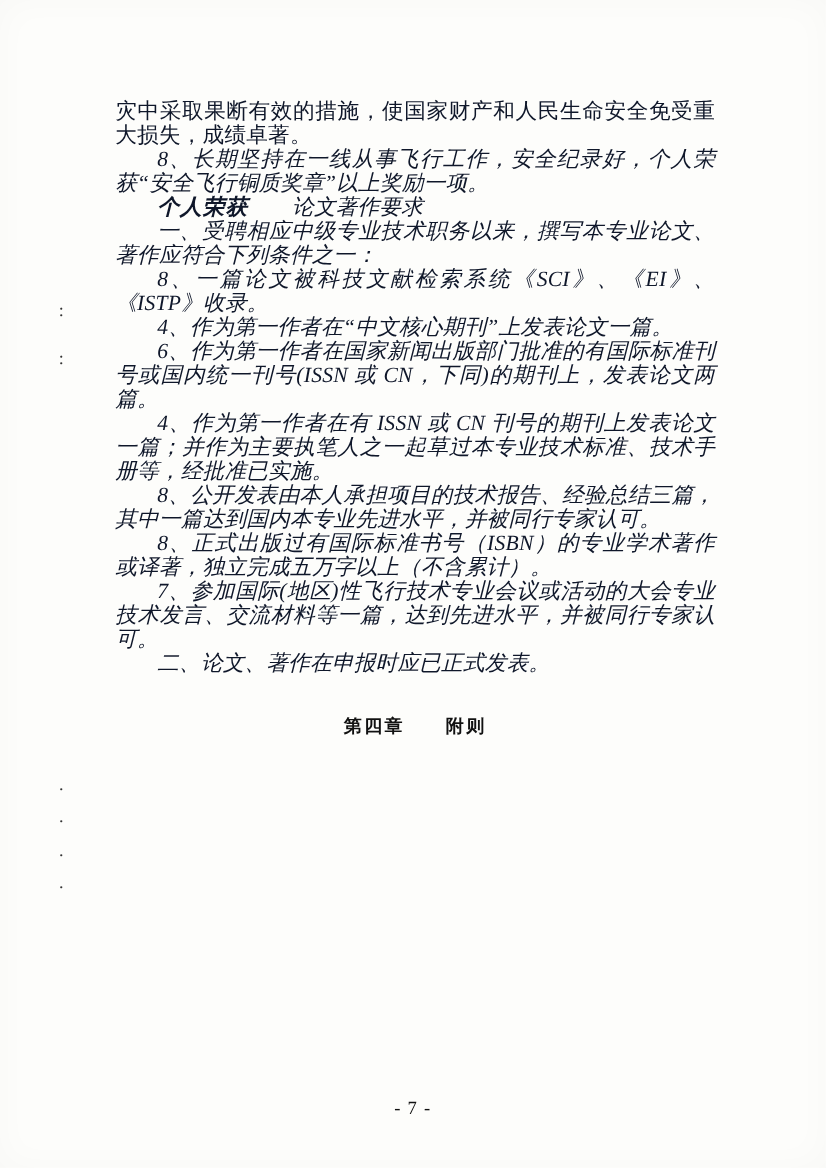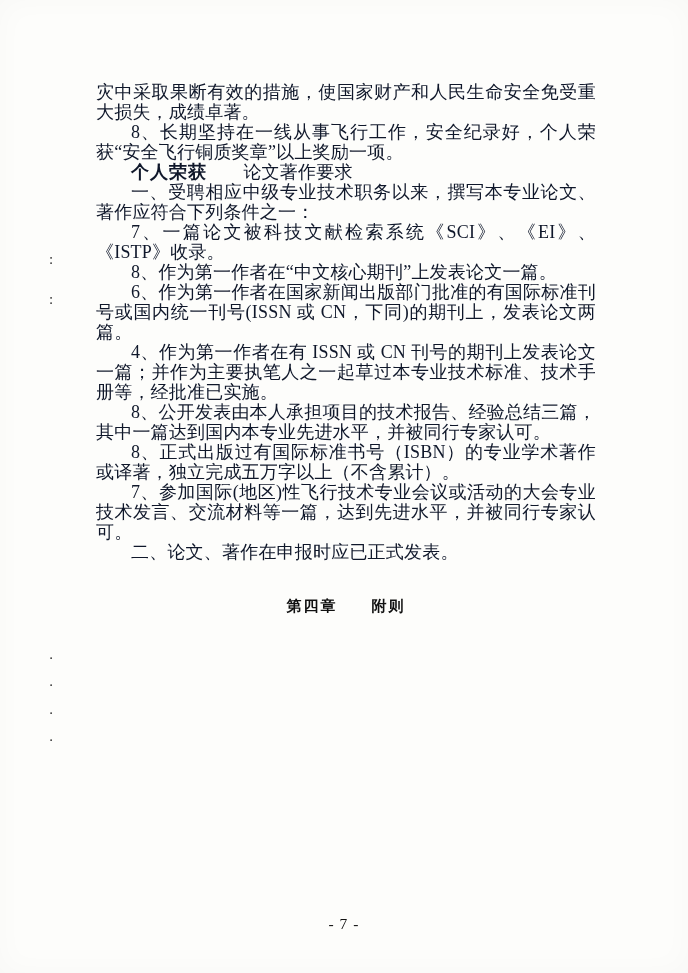--- a/index.html
+++ b/index.html
@@ -31,20 +31,21 @@
     font-size: 18px;
     line-height: 20px;
     text-align: justify;
     text-justify: inter-ideograph;
     letter-spacing: 0.2px;
     margin: 0 0 0 0;
     color: #0f172a;
   }
   .indent2 {
     text-indent: 35px;
+    font-style: italic;
   }
   .noindent {
     text-indent: 0;
   }
   .heading-inline {
     font-weight: bold;
     letter-spacing: 1px;
   }
   .chapter {
     font-size: 15px;
@@ -118,23 +119,23 @@
   <div class="content">
 
     <p class="para noindent">灾中采取果断有效的措施，使国家财产和人民生命安全免受重大损失，成绩卓著。</p>
 
     <p class="para indent2">8、长期坚持在一线从事飞行工作，安全纪录好，个人荣获“安全飞行铜质奖章”以上奖励一项。</p>
 
     <p class="para indent2"><span class="heading-inline">个人荣获</span><span>　　论文著作要求</span></p>
 
     <p class="para indent2">一、受聘相应中级专业技术职务以来，撰写本专业论文、著作应符合下列条件之一：</p>
 
-    <p class="para indent2">7、一篇论文被科技文献检索系统《SCI》、《EI》、《ISTP》收录。</p>
+    <p class="para indent2">8、一篇论文被科技文献检索系统《SCI》、《EI》、《ISTP》收录。</p>
 
-    <p class="para indent2">8、作为第一作者在“中文核心期刊”上发表论文一篇。</p>
+    <p class="para indent2">4、作为第一作者在“中文核心期刊”上发表论文一篇。</p>
 
     <p class="para indent2">6、作为第一作者在国家新闻出版部门批准的有国际标准刊号或国内统一刊号(ISSN 或 CN，下同)的期刊上，发表论文两篇。</p>
 
     <p class="para indent2">4、作为第一作者在有 ISSN 或 CN 刊号的期刊上发表论文一篇；并作为主要执笔人之一起草过本专业技术标准、技术手册等，经批准已实施。</p>
 
     <p class="para indent2">8、公开发表由本人承担项目的技术报告、经验总结三篇，其中一篇达到国内本专业先进水平，并被同行专家认可。</p>
 
     <p class="para indent2">8、正式出版过有国际标准书号（ISBN）的专业学术著作或译著，独立完成五万字以上（不含累计）。</p>
 
     <p class="para indent2">7、参加国际(地区)性飞行技术专业会议或活动的大会专业技术发言、交流材料等一篇，达到先进水平，并被同行专家认可。</p>

